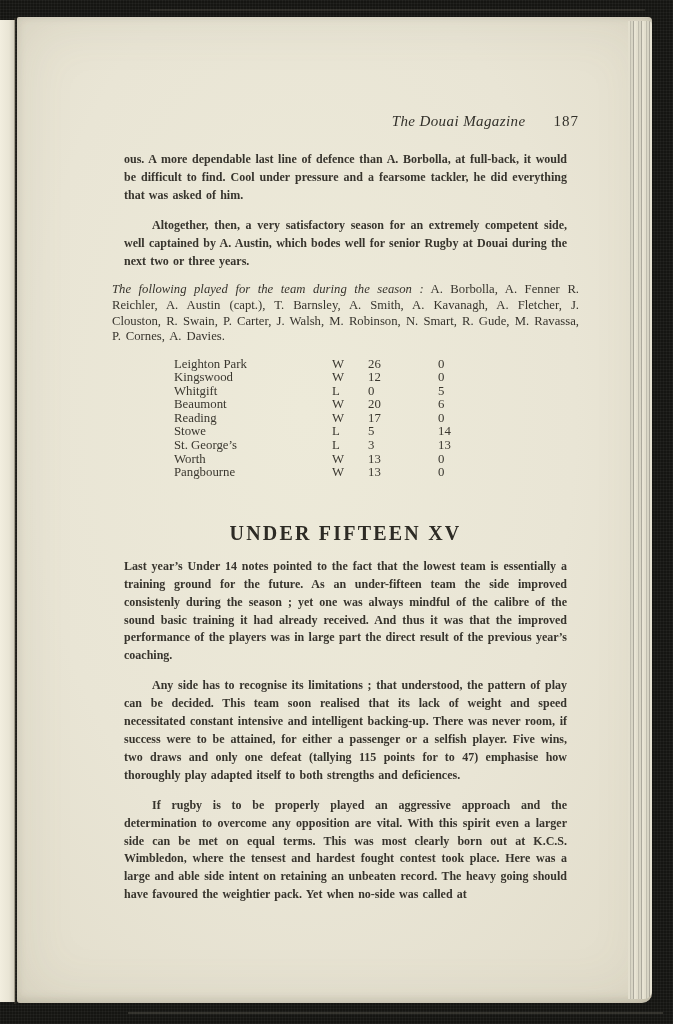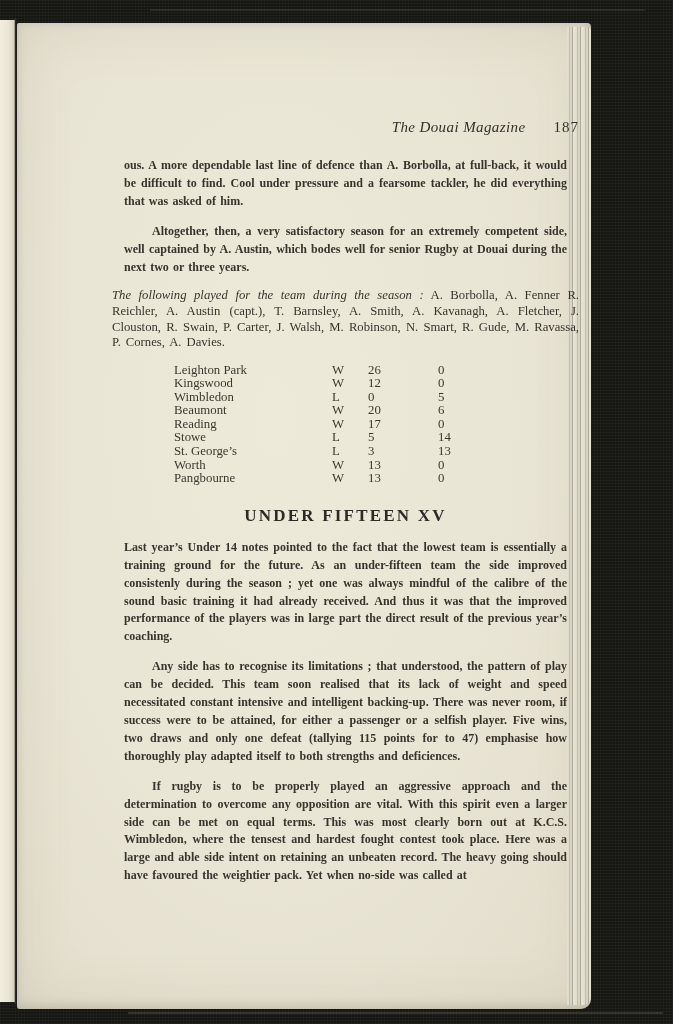--- a/index.html
+++ b/index.html
@@ -14,21 +14,21 @@
   .cover-seam-top { position:absolute; left:150px; right:28px; top:9px; height:2px;
     background:rgba(190,185,168,.12); }
   .cover-seam-bottom { position:absolute; left:128px; right:10px; top:1012px; height:2px;
     background:rgba(190,185,168,.18); }
 
   .facing-edge { position:absolute; left:0; top:20px; height:982px; width:15px;
     background:linear-gradient(90deg, #f2eedf 0%, #e9e5d5 60%, #d2cdbd 100%); }
   .crease { position:absolute; left:14px; top:18px; height:986px; width:3px;
     background:linear-gradient(90deg, rgba(82,76,60,.45), rgba(82,76,60,.06)); }
 
-  .page { position:absolute; left:17px; top:23px; width:574px; height:986px;
+  .page { position:absolute; left:17px; top:17px; width:635px; height:986px;
     background:radial-gradient(ellipse at 45% 40%, #edead9 0%, #e9e5d5 55%, #e1dcca 100%);
     border-radius:2px 4px 10px 3px;
     box-shadow: inset 0 0 60px rgba(110,100,75,.12),
                 inset -3px 0 8px rgba(110,100,80,.12),
                 inset 0 -4px 10px rgba(110,100,80,.15);
   }
   .fore-edge { position:absolute; top:4px; right:0; width:24px; height:978px;
     border-radius:0 4px 8px 0; opacity:.95;
     background:repeating-linear-gradient(90deg,
       #e3dfce 0 2px, #bfbcae 2px 3px, #d8d5c5 3px 5px, #a9a69a 5px 6px, #e8e4d4 6px 8px);
@@ -46,21 +46,21 @@
   .p1 { margin-top:21px; }
   .indent { text-indent:28px; }
 
   .players-note { margin-top:7px; font-size:12.7px; line-height:15.6px;
     text-align:justify; word-spacing:1.8px; }
   .players-note .intro { font-style:italic; }
 
   .section-heading { margin:0; text-align:center; font-weight:bold; font-size:14.6px;
     letter-spacing:1.6px; color:#2d2b25; }
   .colts-heading { margin-top:16px; }
-  .u15-heading { margin-top:20px; font-size:17px; letter-spacing:2.2px; }
+  .u15-heading { margin-top:42px; font-size:20px; letter-spacing:2.2px; }
 
   .results-table { margin-top:11px; }
   .result-row { display:grid; grid-template-columns:158px 36px 70px 44px;
     padding-left:62px; font-size:12.8px; line-height:13.6px; color:#3a372f; }
   .cell-num { text-align:left; }
 
   .u15-p1 { margin-top:13px; }
 </style>
 </head>
 <body>
@@ -95,21 +95,21 @@
           <span class="cell-num">26</span>
           <span class="cell-num">0</span>
         </div>
         <div class="result-row">
           <span>Kingswood</span>
           <span>W</span>
           <span class="cell-num">12</span>
           <span class="cell-num">0</span>
         </div>
         <div class="result-row">
-          <span>Wimbledon</span>
+          <span>Whitgift</span>
           <span>L</span>
           <span class="cell-num">0</span>
           <span class="cell-num">5</span>
         </div>
         <div class="result-row">
           <span>Beaumont</span>
           <span>W</span>
           <span class="cell-num">20</span>
           <span class="cell-num">6</span>
         </div>

